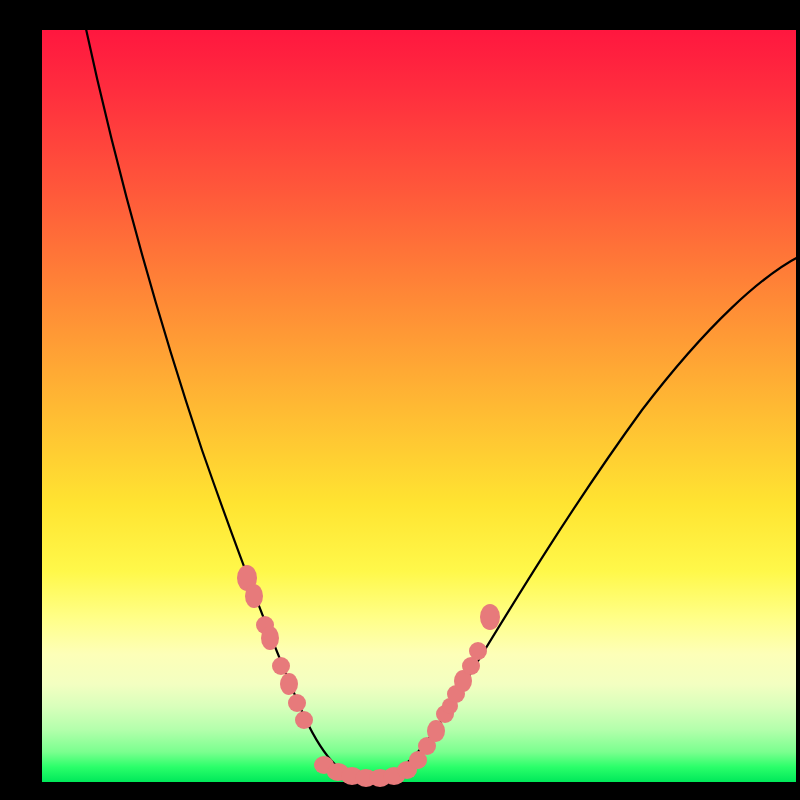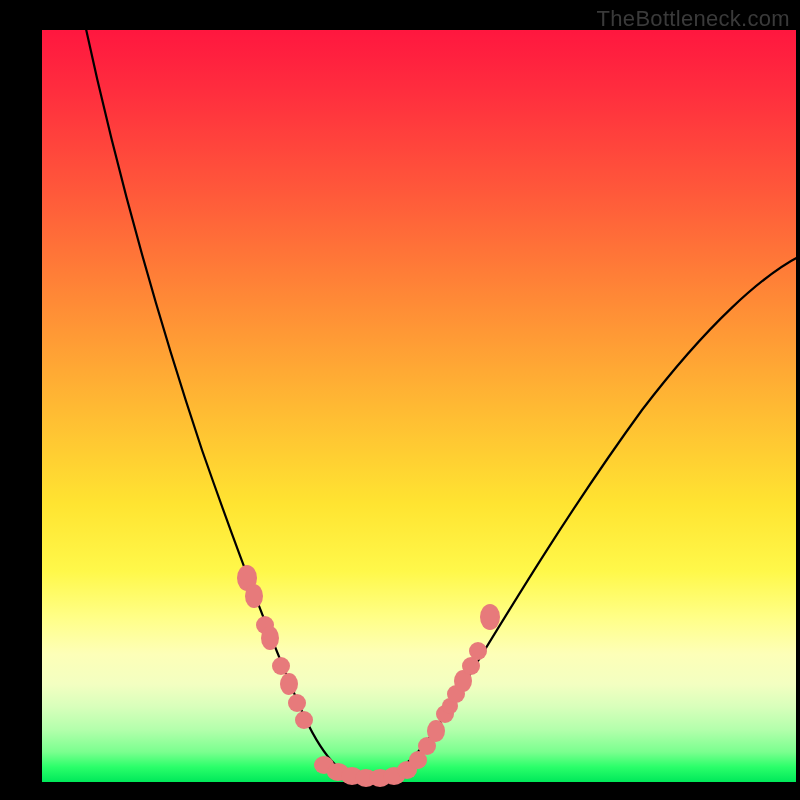--- a/index.html
+++ b/index.html
@@ -112,14 +112,13 @@
       <circle class="dot" cx="408" cy="676" r="8"></circle>
       <circle class="dot" cx="414" cy="664" r="9"></circle>
       <ellipse class="pill" cx="421" cy="651" rx="9" ry="11"></ellipse>
       <circle class="dot" cx="429" cy="636" r="9"></circle>
       <circle class="dot" cx="436" cy="621" r="9"></circle>
       <ellipse class="pill" cx="448" cy="587" rx="10" ry="13"></ellipse>
     </svg>
 
   </div>
 
-  <div class="watermark">TheBottleneck.com</div>
 </div>
 
 </body></html>

